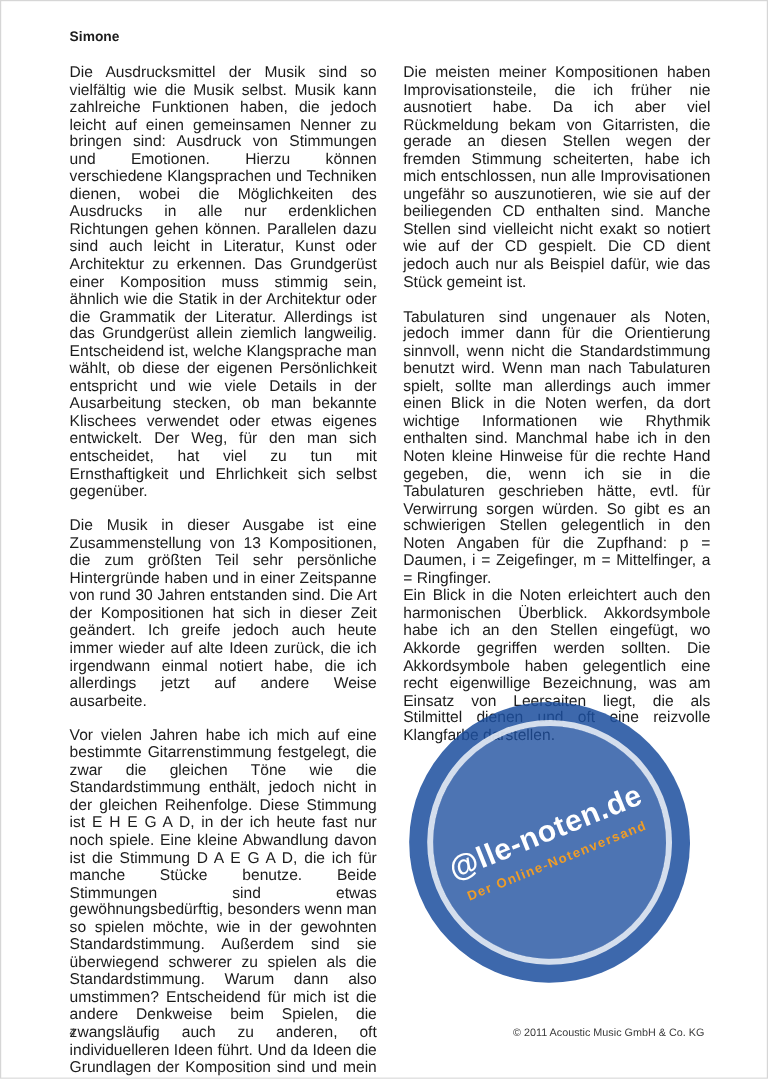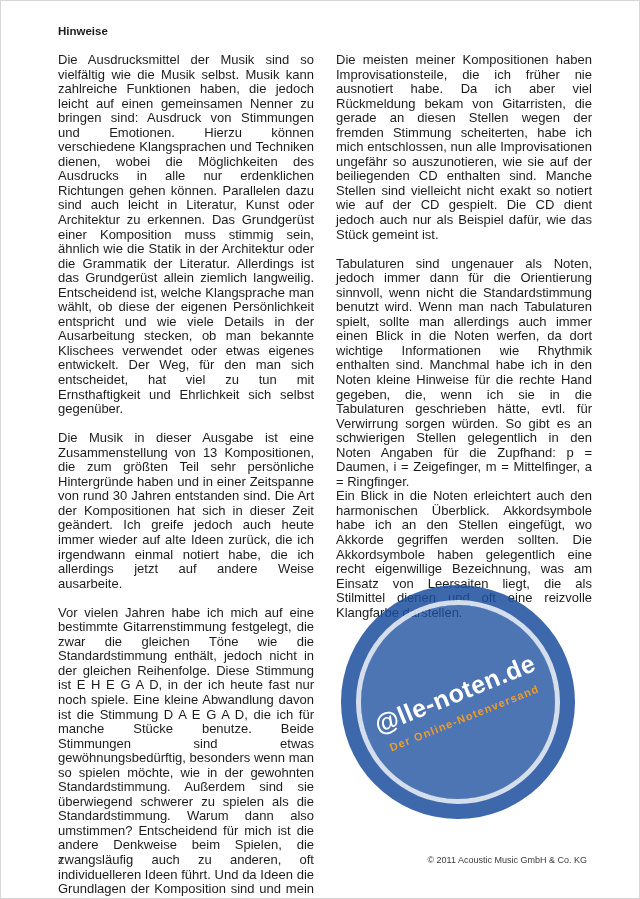--- a/index.html
+++ b/index.html
@@ -79,21 +79,21 @@
     letter-spacing:1.2px;
     margin-top:5px;
     white-space:nowrap;
   }
 </style>
 </head>
 <body>
 
 <div class="page">
   <div class="content">
-    <h1 class="heading">Hinweise</h1>
+    <h1 class="heading">Simone</h1>
     <div class="columns">
       <div class="col">
         <p>Die Ausdrucksmittel der Musik sind so vielfältig wie die Musik selbst. Musik kann zahlreiche Funktionen haben, die jedoch leicht auf einen gemeinsamen Nenner zu bringen sind: Ausdruck von Stimmungen und Emotionen. Hierzu können verschiedene Klangsprachen und Techniken dienen, wobei die Möglichkeiten des Ausdrucks in alle nur erdenklichen Richtungen gehen können. Parallelen dazu sind auch leicht in Literatur, Kunst oder Architektur zu erkennen. Das Grundgerüst einer Komposition muss stimmig sein, ähnlich wie die Statik in der Architektur oder die Grammatik der Literatur. Allerdings ist das Grundgerüst allein ziemlich langweilig. Entscheidend ist, welche Klangsprache man wählt, ob diese der eigenen Persönlichkeit entspricht und wie viele Details in der Ausarbeitung stecken, ob man bekannte Klischees verwendet oder etwas eigenes entwickelt. Der Weg, für den man sich entscheidet, hat viel zu tun mit Ernsthaftigkeit und Ehrlichkeit sich selbst gegenüber.</p>
         <p>Die Musik in dieser Ausgabe ist eine Zusammenstellung von 13 Kompositionen, die zum größten Teil sehr persönliche Hintergründe haben und in einer Zeitspanne von rund 30 Jahren entstanden sind. Die Art der Kompositionen hat sich in dieser Zeit geändert. Ich greife jedoch auch heute immer wieder auf alte Ideen zurück, die ich irgendwann einmal notiert habe, die ich allerdings jetzt auf andere Weise ausarbeite.</p>
         <p>Vor vielen Jahren habe ich mich auf eine bestimmte Gitarrenstimmung festgelegt, die zwar die gleichen Töne wie die Standardstimmung enthält, jedoch nicht in der gleichen Reihenfolge. Diese Stimmung ist E H E G A D, in der ich heute fast nur noch spiele. Eine kleine Abwandlung davon ist die Stimmung D A E G A D, die ich für manche Stücke benutze. Beide Stimmungen sind etwas gewöhnungsbedürftig, besonders wenn man so spielen möchte, wie in der gewohnten Standardstimmung. Außerdem sind sie überwiegend schwerer zu spielen als die Standardstimmung. Warum dann also umstimmen? Entscheidend für mich ist die andere Denkweise beim Spielen, die zwangsläufig auch zu anderen, oft individuelleren Ideen führt. Und da Ideen die Grundlagen der Komposition sind und mein Hauptinteresse beim Komponieren liegt, war dieser Schritt naheliegend.</p>
       </div>
       <div class="col">
         <p>Die meisten meiner Kompositionen haben Improvisationsteile, die ich früher nie ausnotiert habe. Da ich aber viel Rückmeldung bekam von Gitarristen, die gerade an diesen Stellen wegen der fremden Stimmung scheiterten, habe ich mich entschlossen, nun alle Improvisationen ungefähr so auszunotieren, wie sie auf der beiliegenden CD enthalten sind. Manche Stellen sind vielleicht nicht exakt so notiert wie auf der CD gespielt. Die CD dient jedoch auch nur als Beispiel dafür, wie das Stück gemeint ist.</p>
         <p>Tabulaturen sind ungenauer als Noten, jedoch immer dann für die Orientierung sinnvoll, wenn nicht die Standardstimmung benutzt wird. Wenn man nach Tabulaturen spielt, sollte man allerdings auch immer einen Blick in die Noten werfen, da dort wichtige Informationen wie Rhythmik enthalten sind. Manchmal habe ich in den Noten kleine Hinweise für die rechte Hand gegeben, die, wenn ich sie in die Tabulaturen geschrieben hätte, evtl. für Verwirrung sorgen würden. So gibt es an schwierigen Stellen gelegentlich in den Noten Angaben für die Zupfhand: p = Daumen, i = Zeigefinger, m = Mittelfinger, a = Ringfinger.
 Ein Blick in die Noten erleichtert auch den harmonischen Überblick. Akkordsymbole habe ich an den Stellen eingefügt, wo Akkorde gegriffen werden sollten. Die Akkordsymbole haben gelegentlich eine recht eigenwillige Bezeichnung, was am Einsatz von Leersaiten liegt, die als Stilmittel dienen und oft eine reizvolle Klangfarbe darstellen.</p>

